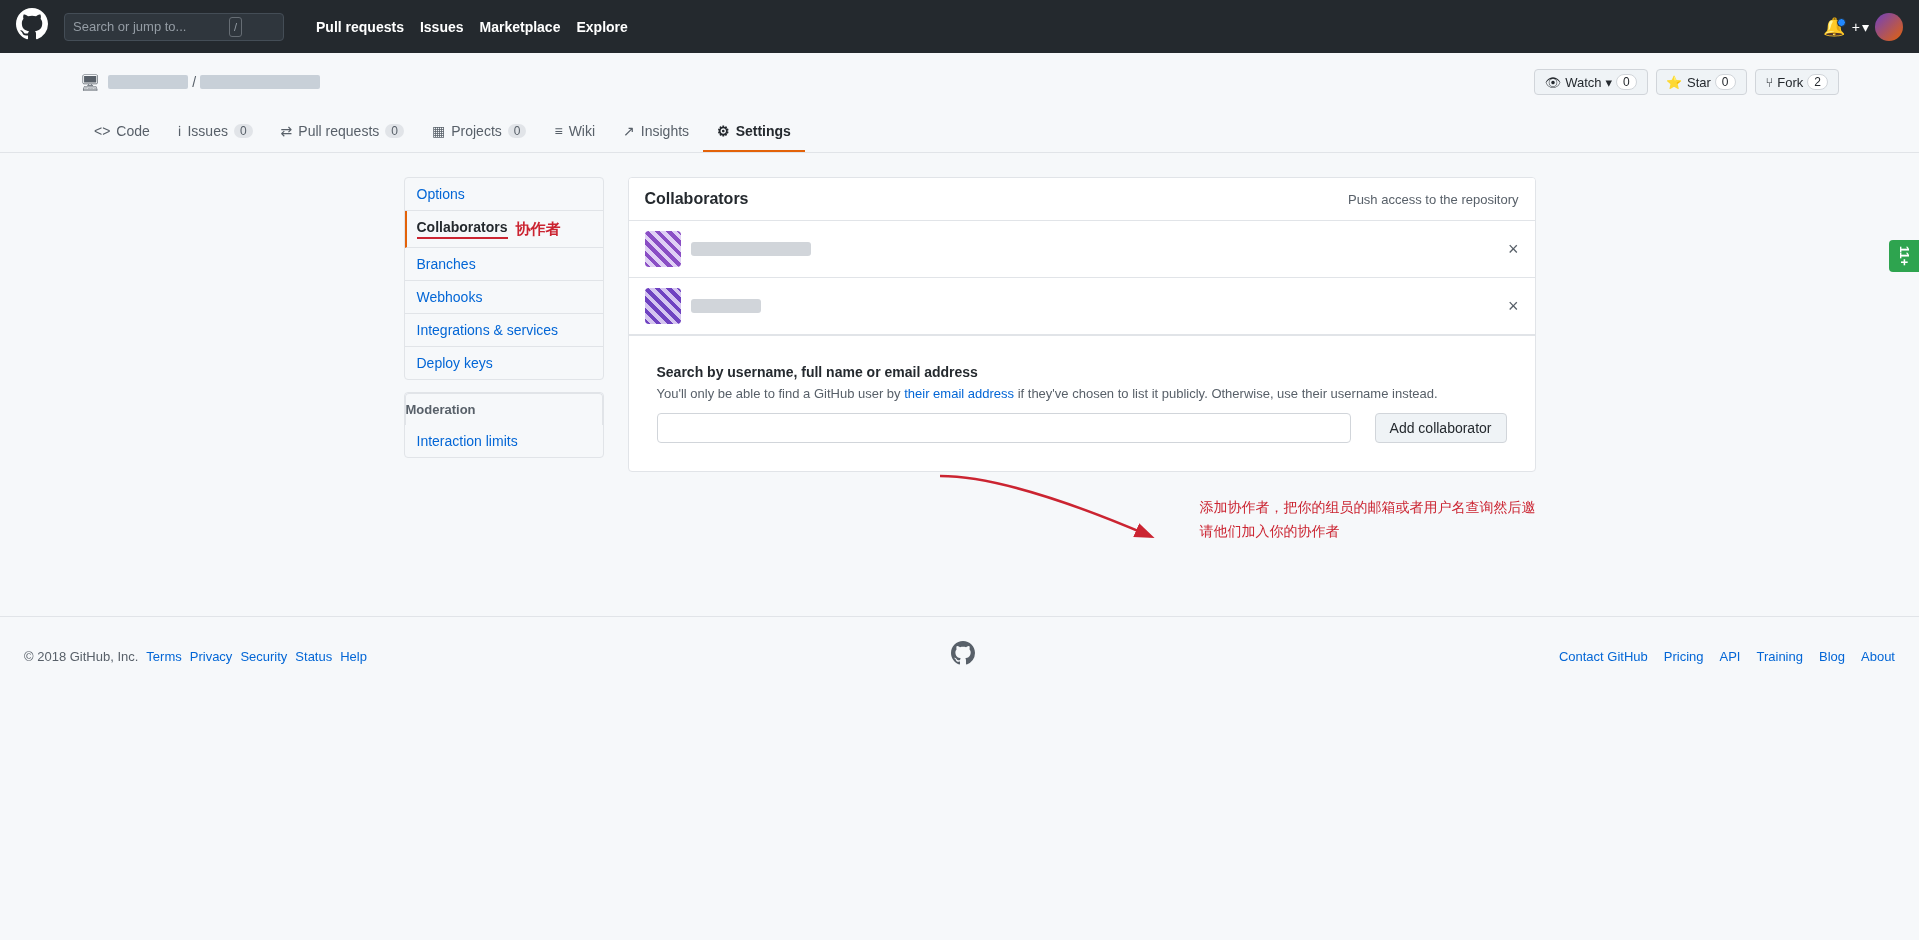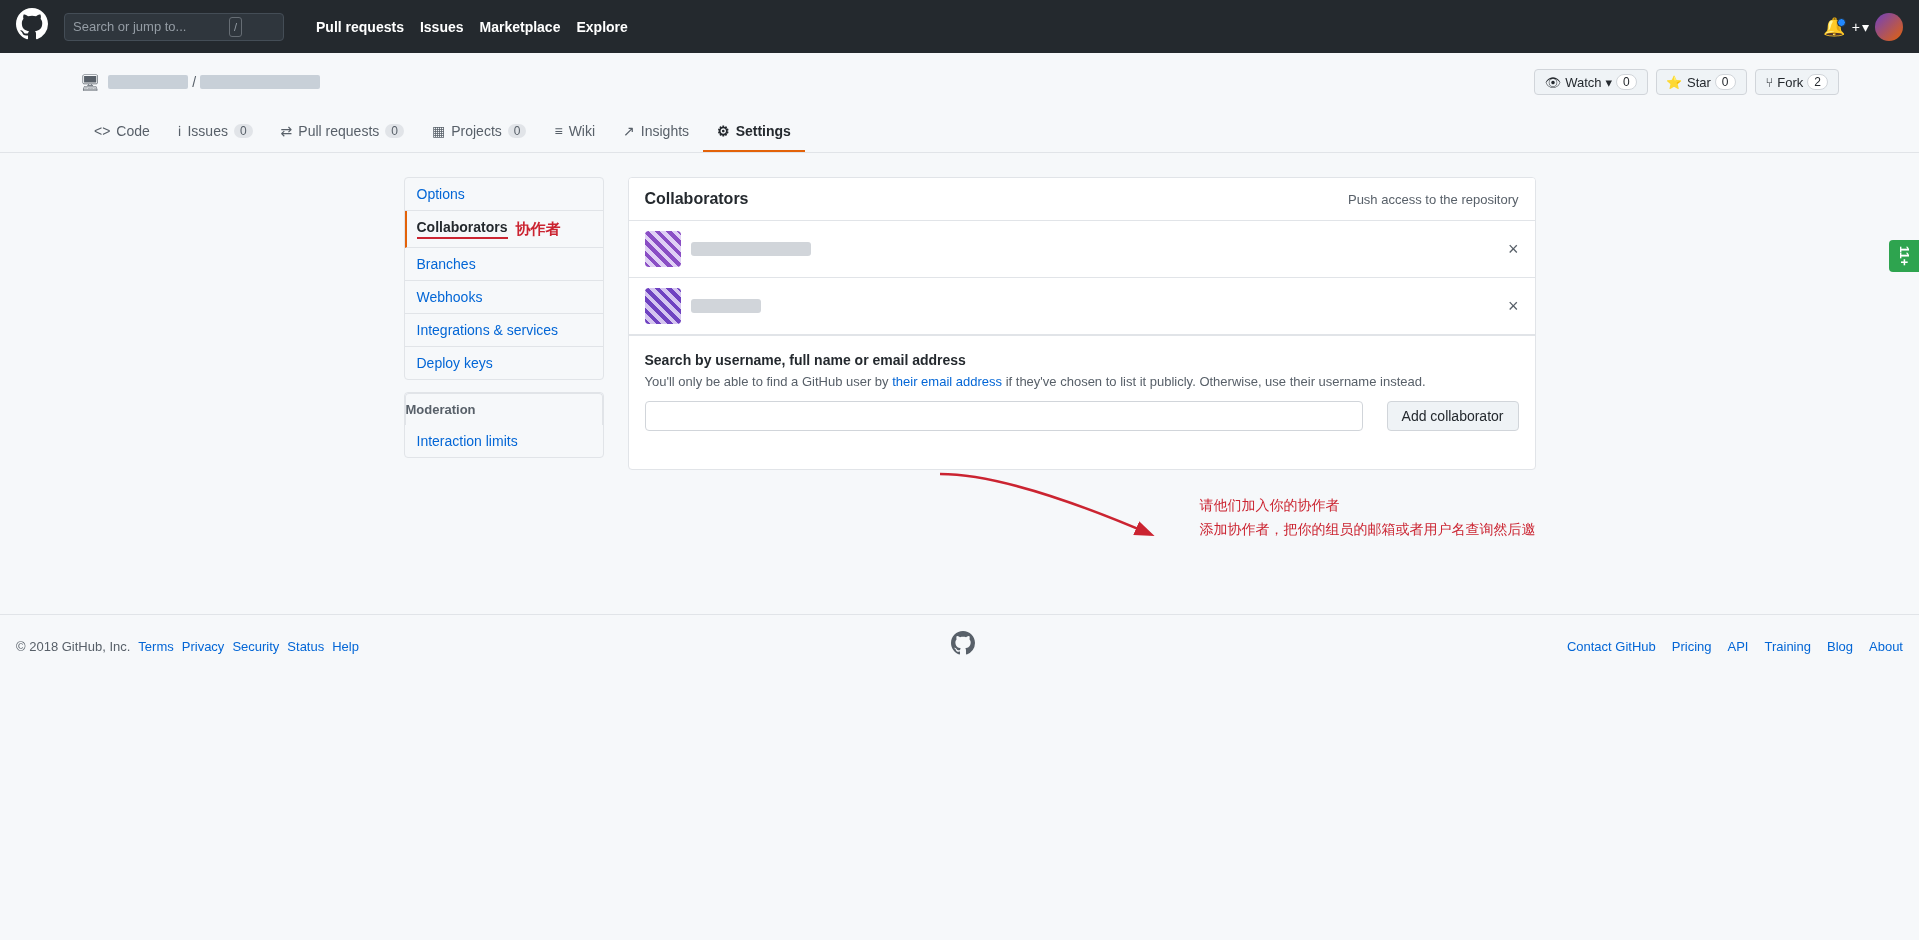--- a/index.html
+++ b/index.html
@@ -147,40 +147,40 @@
     .collab-name-blurred {
       background: #d1d5da; border-radius: 3px;
       height: 14px; width: 120px; display: inline-block;
     }
     .remove-btn {
       background: none; border: none; cursor: pointer;
       color: #586069; font-size: 18px; line-height: 1;
     }
 
     
-    .search-section { padding: 16px; border-top: 1px solid #e1e4e8; }
+    .search-section { padding: 28px; border-top: 1px solid #e1e4e8; }
     .search-title { font-weight: 600; font-size: 14px; margin-bottom: 6px; }
     .search-note { font-size: 13px; color: #586069; margin-bottom: 12px; }
     .search-note a { color: #0366d6; text-decoration: none; }
     .search-row { display: flex; gap: 24px; }
     .search-input {
       flex: 1; border: 1px solid #d1d5da; border-radius: 4px;
       padding: 6px 10px; font-size: 14px; outline: none;
       background: white;
     }
     .add-collab-btn {
       background: #eff3f6; border: 1px solid #d1d5da; border-radius: 4px;
       padding: 6px 14px; font-size: 14px; cursor: pointer; white-space: nowrap;
       color: #24292e;
     }
 
     
     .footer {
       background: #f6f8fa; border-top: 1px solid #e1e4e8;
-      padding: 16px; margin-top: 40px;
+      padding: 24px; margin-top: 40px;
       display: flex; align-items: center; justify-content: space-between;
       flex-wrap: wrap; gap: 8px;
     }
     .footer-left { display: flex; align-items: center; gap: 8px; flex-wrap: wrap; }
     .footer-left span { color: #586069; font-size: 13px; }
     .footer-left a { color: #0366d6; text-decoration: none; font-size: 13px; }
     .footer-logo { color: #586069; font-size: 24px; }
     .footer-right { display: flex; gap: 16px; }
     .footer-right a { color: #0366d6; text-decoration: none; font-size: 13px; }
 
@@ -383,22 +383,22 @@
   <svg style="position:absolute; left:570px; top:-30px; width:280px; height:90px;" viewBox="0 0 280 90">
     <defs>
       <marker id="arrowhead" markerWidth="8" markerHeight="8" refX="6" refY="3" orient="auto">
         <path d="M0,0 L0,6 L8,3 z" fill="#cb2431"></path>
       </marker>
     </defs>
     <path d="M10,10 Q80,10 220,70" stroke="#cb2431" stroke-width="2.5" fill="none" marker-end="url(#arrowhead)"></path>
   </svg>
 
   <div style="position:absolute; left:840px; top:0px; color:#cb2431; font-size:14px; line-height:1.7; white-space:nowrap;">
+    <div>添加协作者，把你的组员的邮箱或者用户名查询然后邀</div>
     <div>请他们加入你的协作者</div>
-    <div>添加协作者，把你的组员的邮箱或者用户名查询然后邀</div>
   </div>
 </div>
 
 <footer class="footer">
   <div class="footer-left">
     <span>© 2018 GitHub, Inc.</span>
     <a href="#">Terms</a>
     <a href="#">Privacy</a>
     <a href="#">Security</a>
     <a href="#">Status</a>

